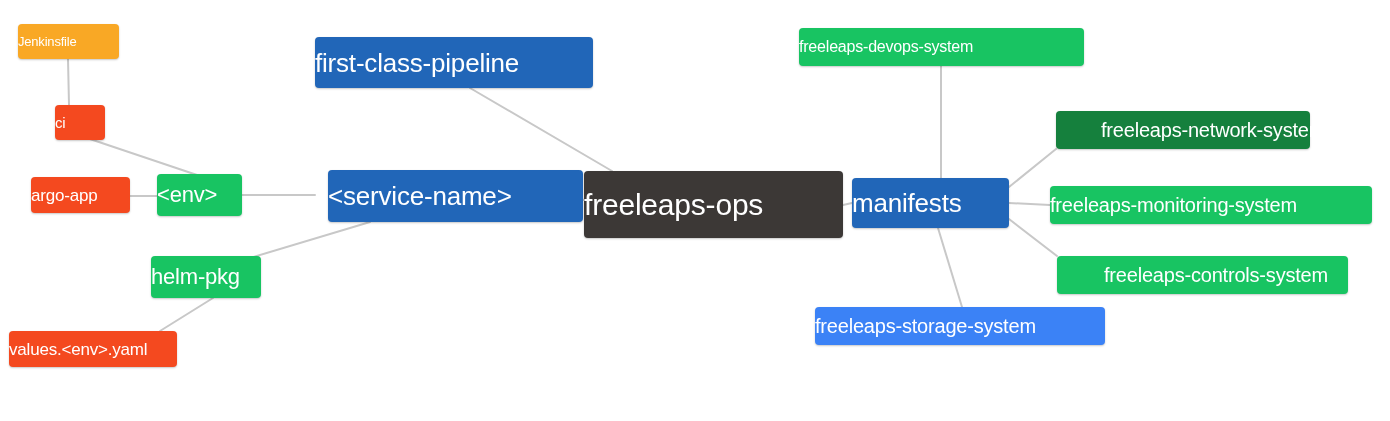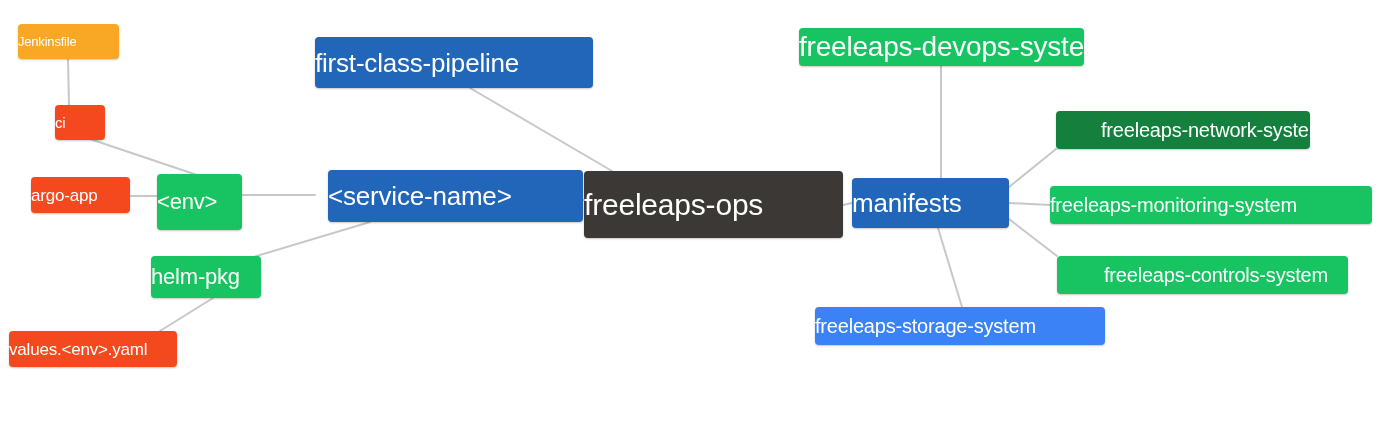--- a/index.html
+++ b/index.html
@@ -70,42 +70,42 @@
   <div id="node-layer">
       <div class="node" style="left: 18px; top: 24px; width: 101px; height: 35px; background: rgb(249, 168, 37); font-size: 13px;">
         <span class="node-label">Jenkinsfile</span>
       </div>
       <div class="node" style="left: 55px; top: 105px; width: 50px; height: 35px; background: rgb(244, 73, 31); font-size: 15px;">
         <span class="node-label">ci</span>
       </div>
       <div class="node" style="left: 31px; top: 177px; width: 99px; height: 36px; background: rgb(244, 73, 31); font-size: 17px;">
         <span class="node-label">argo-app</span>
       </div>
-      <div class="node" style="left: 157px; top: 174px; width: 85px; height: 56px; background: rgb(24, 196, 98); font-size: 22px;">
+      <div class="node" style="left: 157px; top: 174px; width: 85px; height: 42px; background: rgb(24, 196, 98); font-size: 22px;">
         <span class="node-label">&lt;env&gt;</span>
       </div>
       <div class="node" style="left: 9px; top: 331px; width: 168px; height: 36px; background: rgb(244, 73, 31); font-size: 17px;">
         <span class="node-label">values.&lt;env&gt;.yaml</span>
       </div>
       <div class="node" style="left: 151px; top: 256px; width: 110px; height: 42px; background: rgb(24, 196, 98); font-size: 22px;">
         <span class="node-label">helm-pkg</span>
       </div>
       <div class="node" style="left: 315px; top: 170px; width: 255px; height: 52px; background: rgb(33, 102, 184); font-size: 26px; margin-left: 13px;">
         <span class="node-label">&lt;service-name&gt;</span>
       </div>
       <div class="node" style="left: 315px; top: 37px; width: 278px; height: 51px; background: rgb(33, 102, 184); font-size: 26px;">
         <span class="node-label">first-class-pipeline</span>
       </div>
       <div class="node" style="left: 584px; top: 171px; width: 259px; height: 67px; background: rgb(60, 56, 54); font-size: 30px;">
         <span class="node-label">freeleaps-ops</span>
       </div>
       <div class="node" style="left: 852px; top: 178px; width: 157px; height: 50px; background: rgb(33, 102, 184); font-size: 26px;">
         <span class="node-label">manifests</span>
       </div>
-      <div class="node" style="left: 799px; top: 28px; width: 285px; height: 38px; background: rgb(24, 196, 98); font-size: 28px;">
+      <div class="node" style="left: 799px; top: 28px; width: 285px; height: 38px; background: rgb(24, 196, 98); font-size: 16px;">
         <span class="node-label">freeleaps-devops-system</span>
       </div>
       <div class="node" style="left: 1056px; top: 111px; width: 254px; height: 38px; background: #15803d; font-size: 20px; padding-left: 45px;">
         <span class="node-label">freeleaps-network-system</span>
       </div>
       <div class="node" style="left: 1050px; top: 186px; width: 322px; height: 38px; background: rgb(24, 196, 98); font-size: 20px;">
         <span class="node-label">freeleaps-monitoring-system</span>
       </div>
       <div class="node" style="left: 1057px; top: 256px; width: 291px; height: 38px; background: rgb(24, 196, 98); font-size: 20px; padding-left: 47px;">
         <span class="node-label">freeleaps-controls-system</span>

